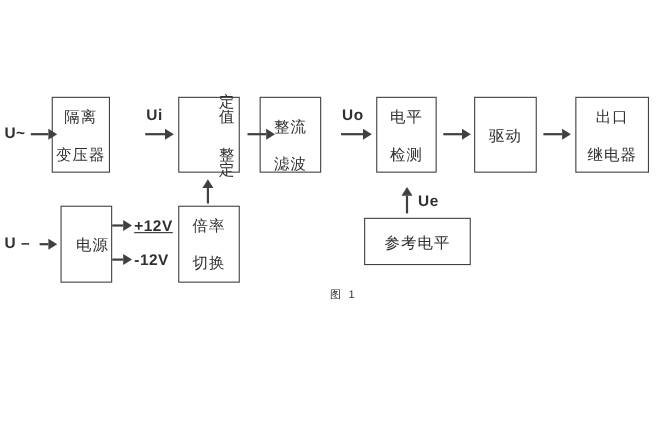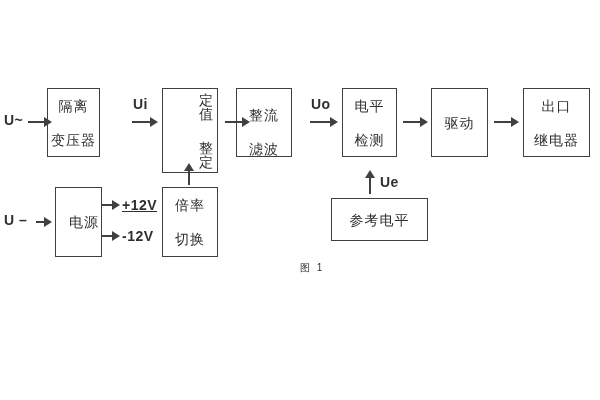--- a/index.html
+++ b/index.html
@@ -66,21 +66,21 @@
 
 <div class="canvas">
 
   <div class="sig" style="left:4px;top:112px;">U~</div>
   <div class="sig" style="left:4px;top:212px;">U –</div>
 
   <div class="box" style="left:47px;top:88px;width:53px;height:69px;">
     <span>隔离</span>
     <span>变压器</span>
   </div>
-  <div class="box" style="left:162px;top:88px;width:56px;height:85px;padding-left:36px;">
+  <div class="box" style="left:162px;top:88px;width:56px;height:69px;padding-left:36px;">
     <span>定值</span>
     <span>整定</span>
   </div>
   <div class="box" style="left:236px;top:88px;width:56px;height:69px;justify-content:flex-end;">
     <span>整流</span>
     <span>滤波</span>
   </div>
   <div class="box" style="left:342px;top:88px;width:55px;height:69px;">
     <span>电平</span>
     <span>检测</span>

